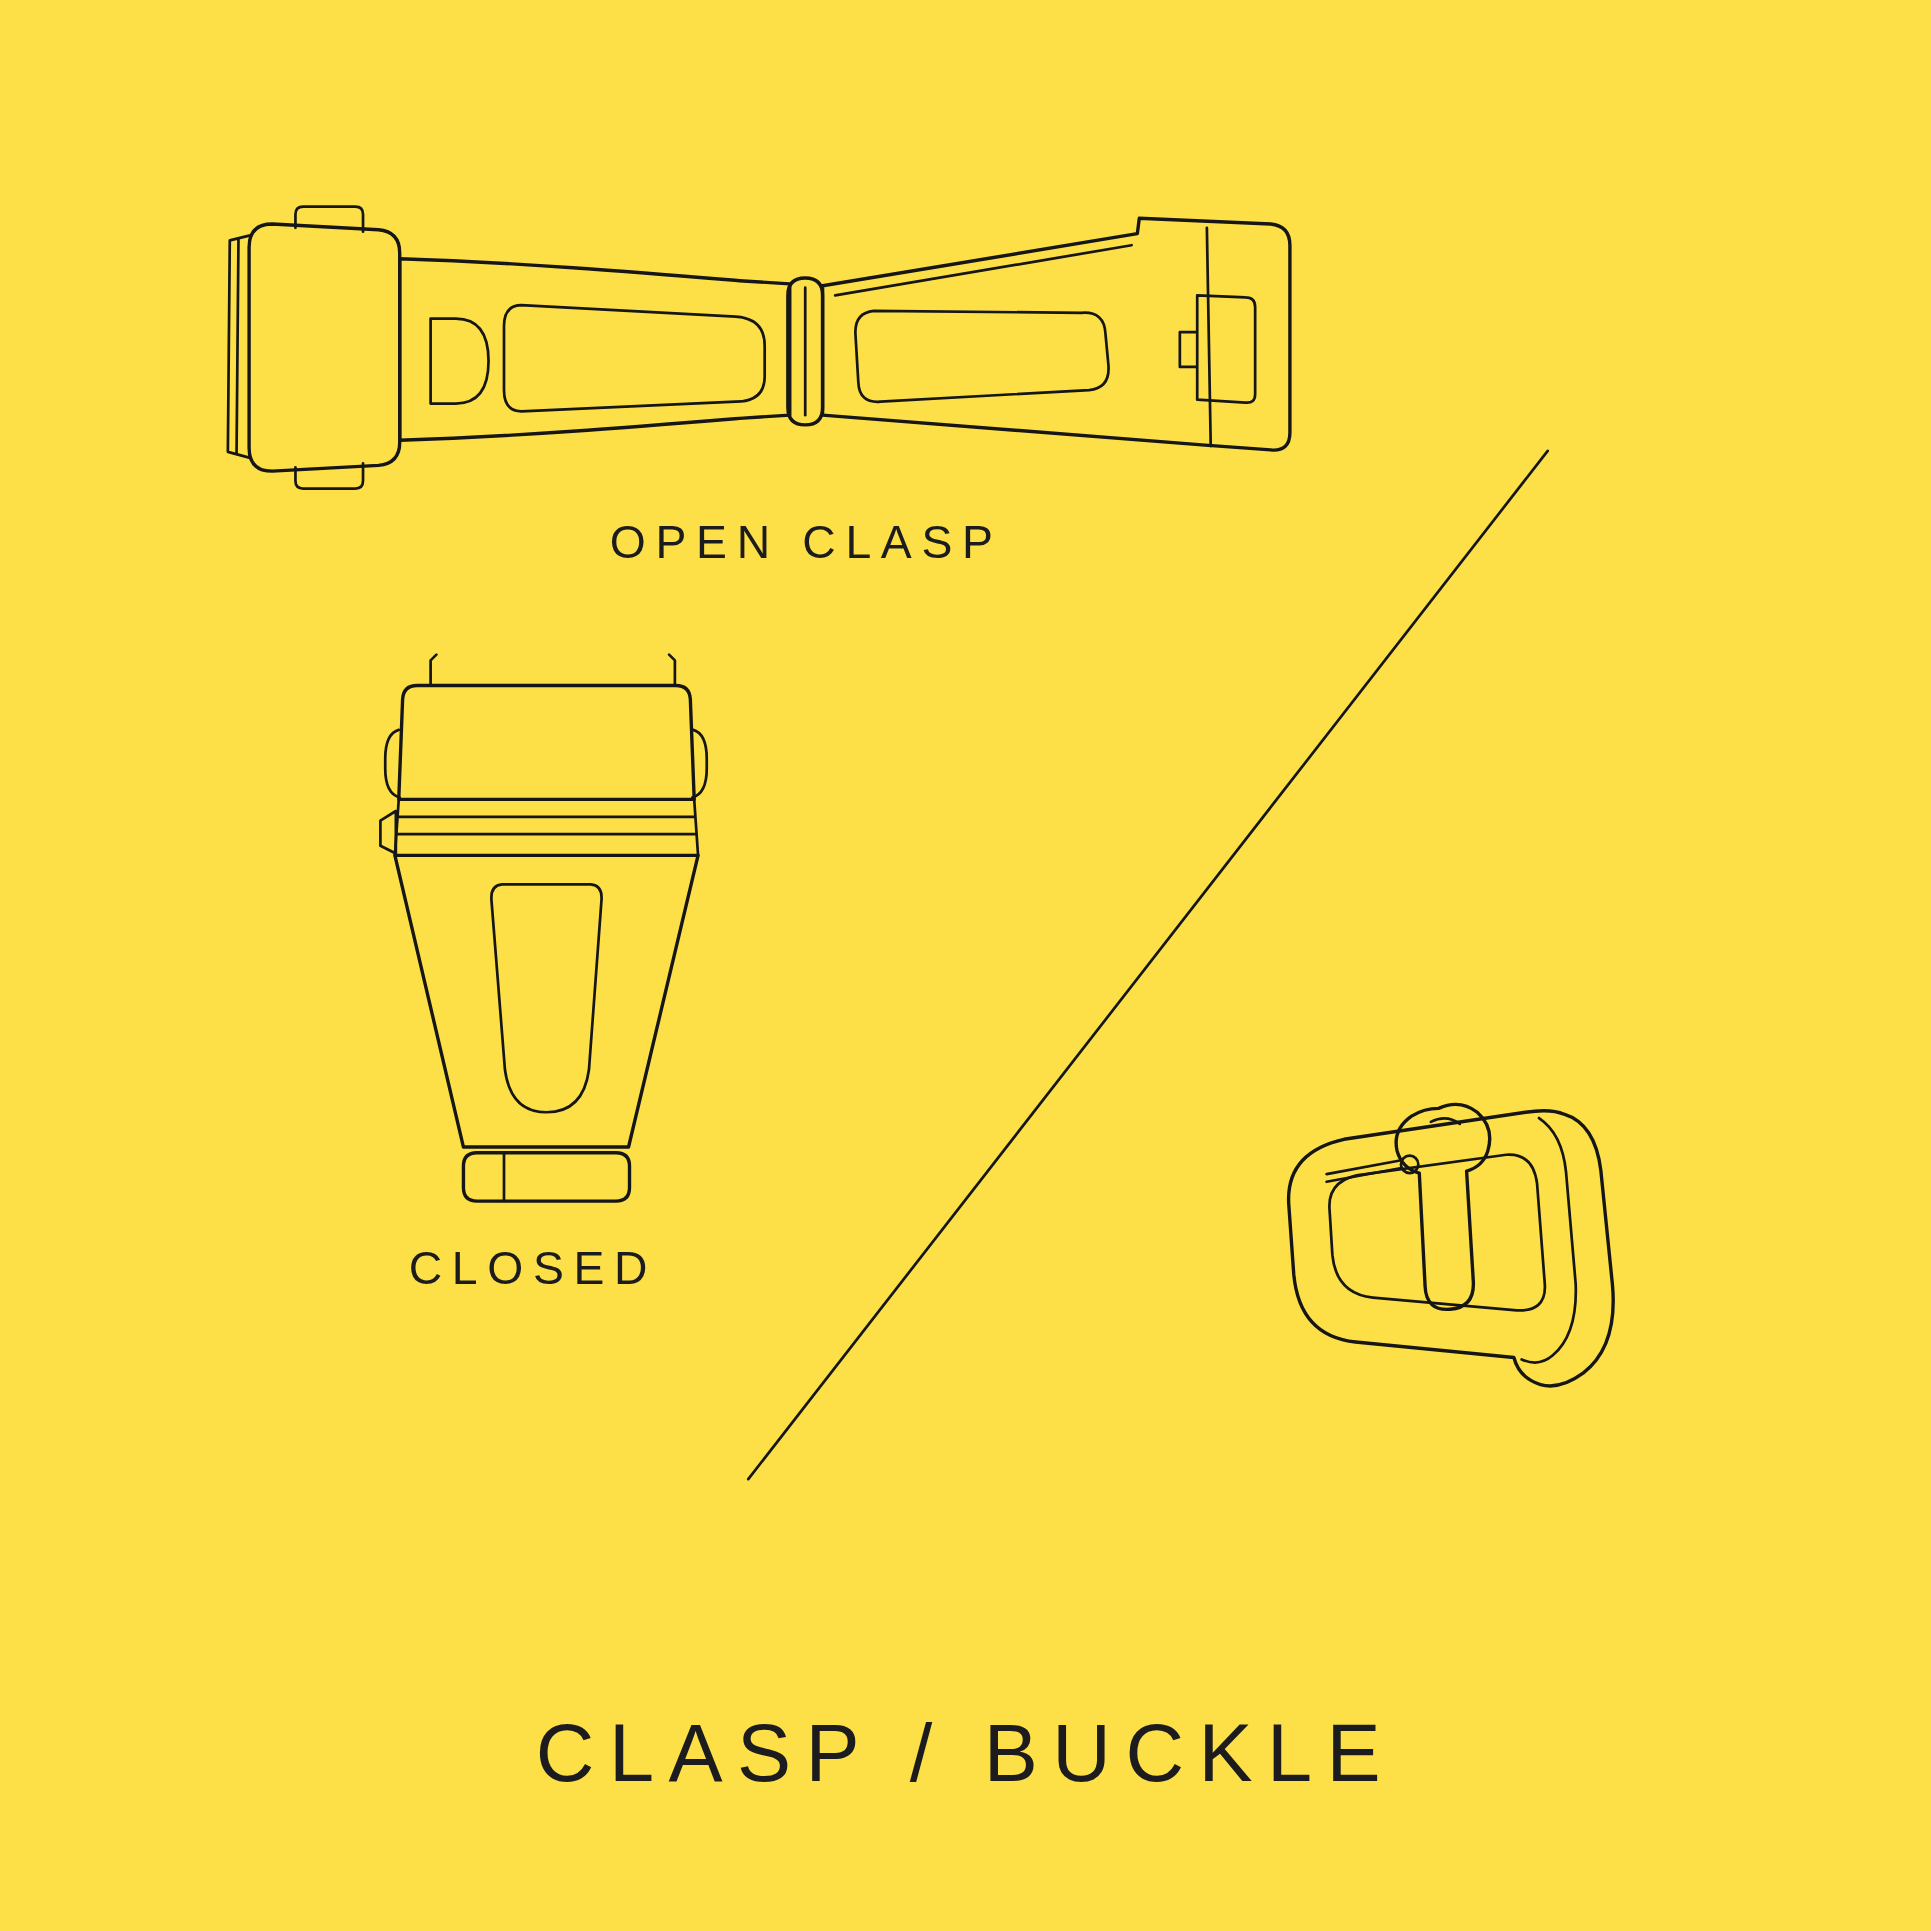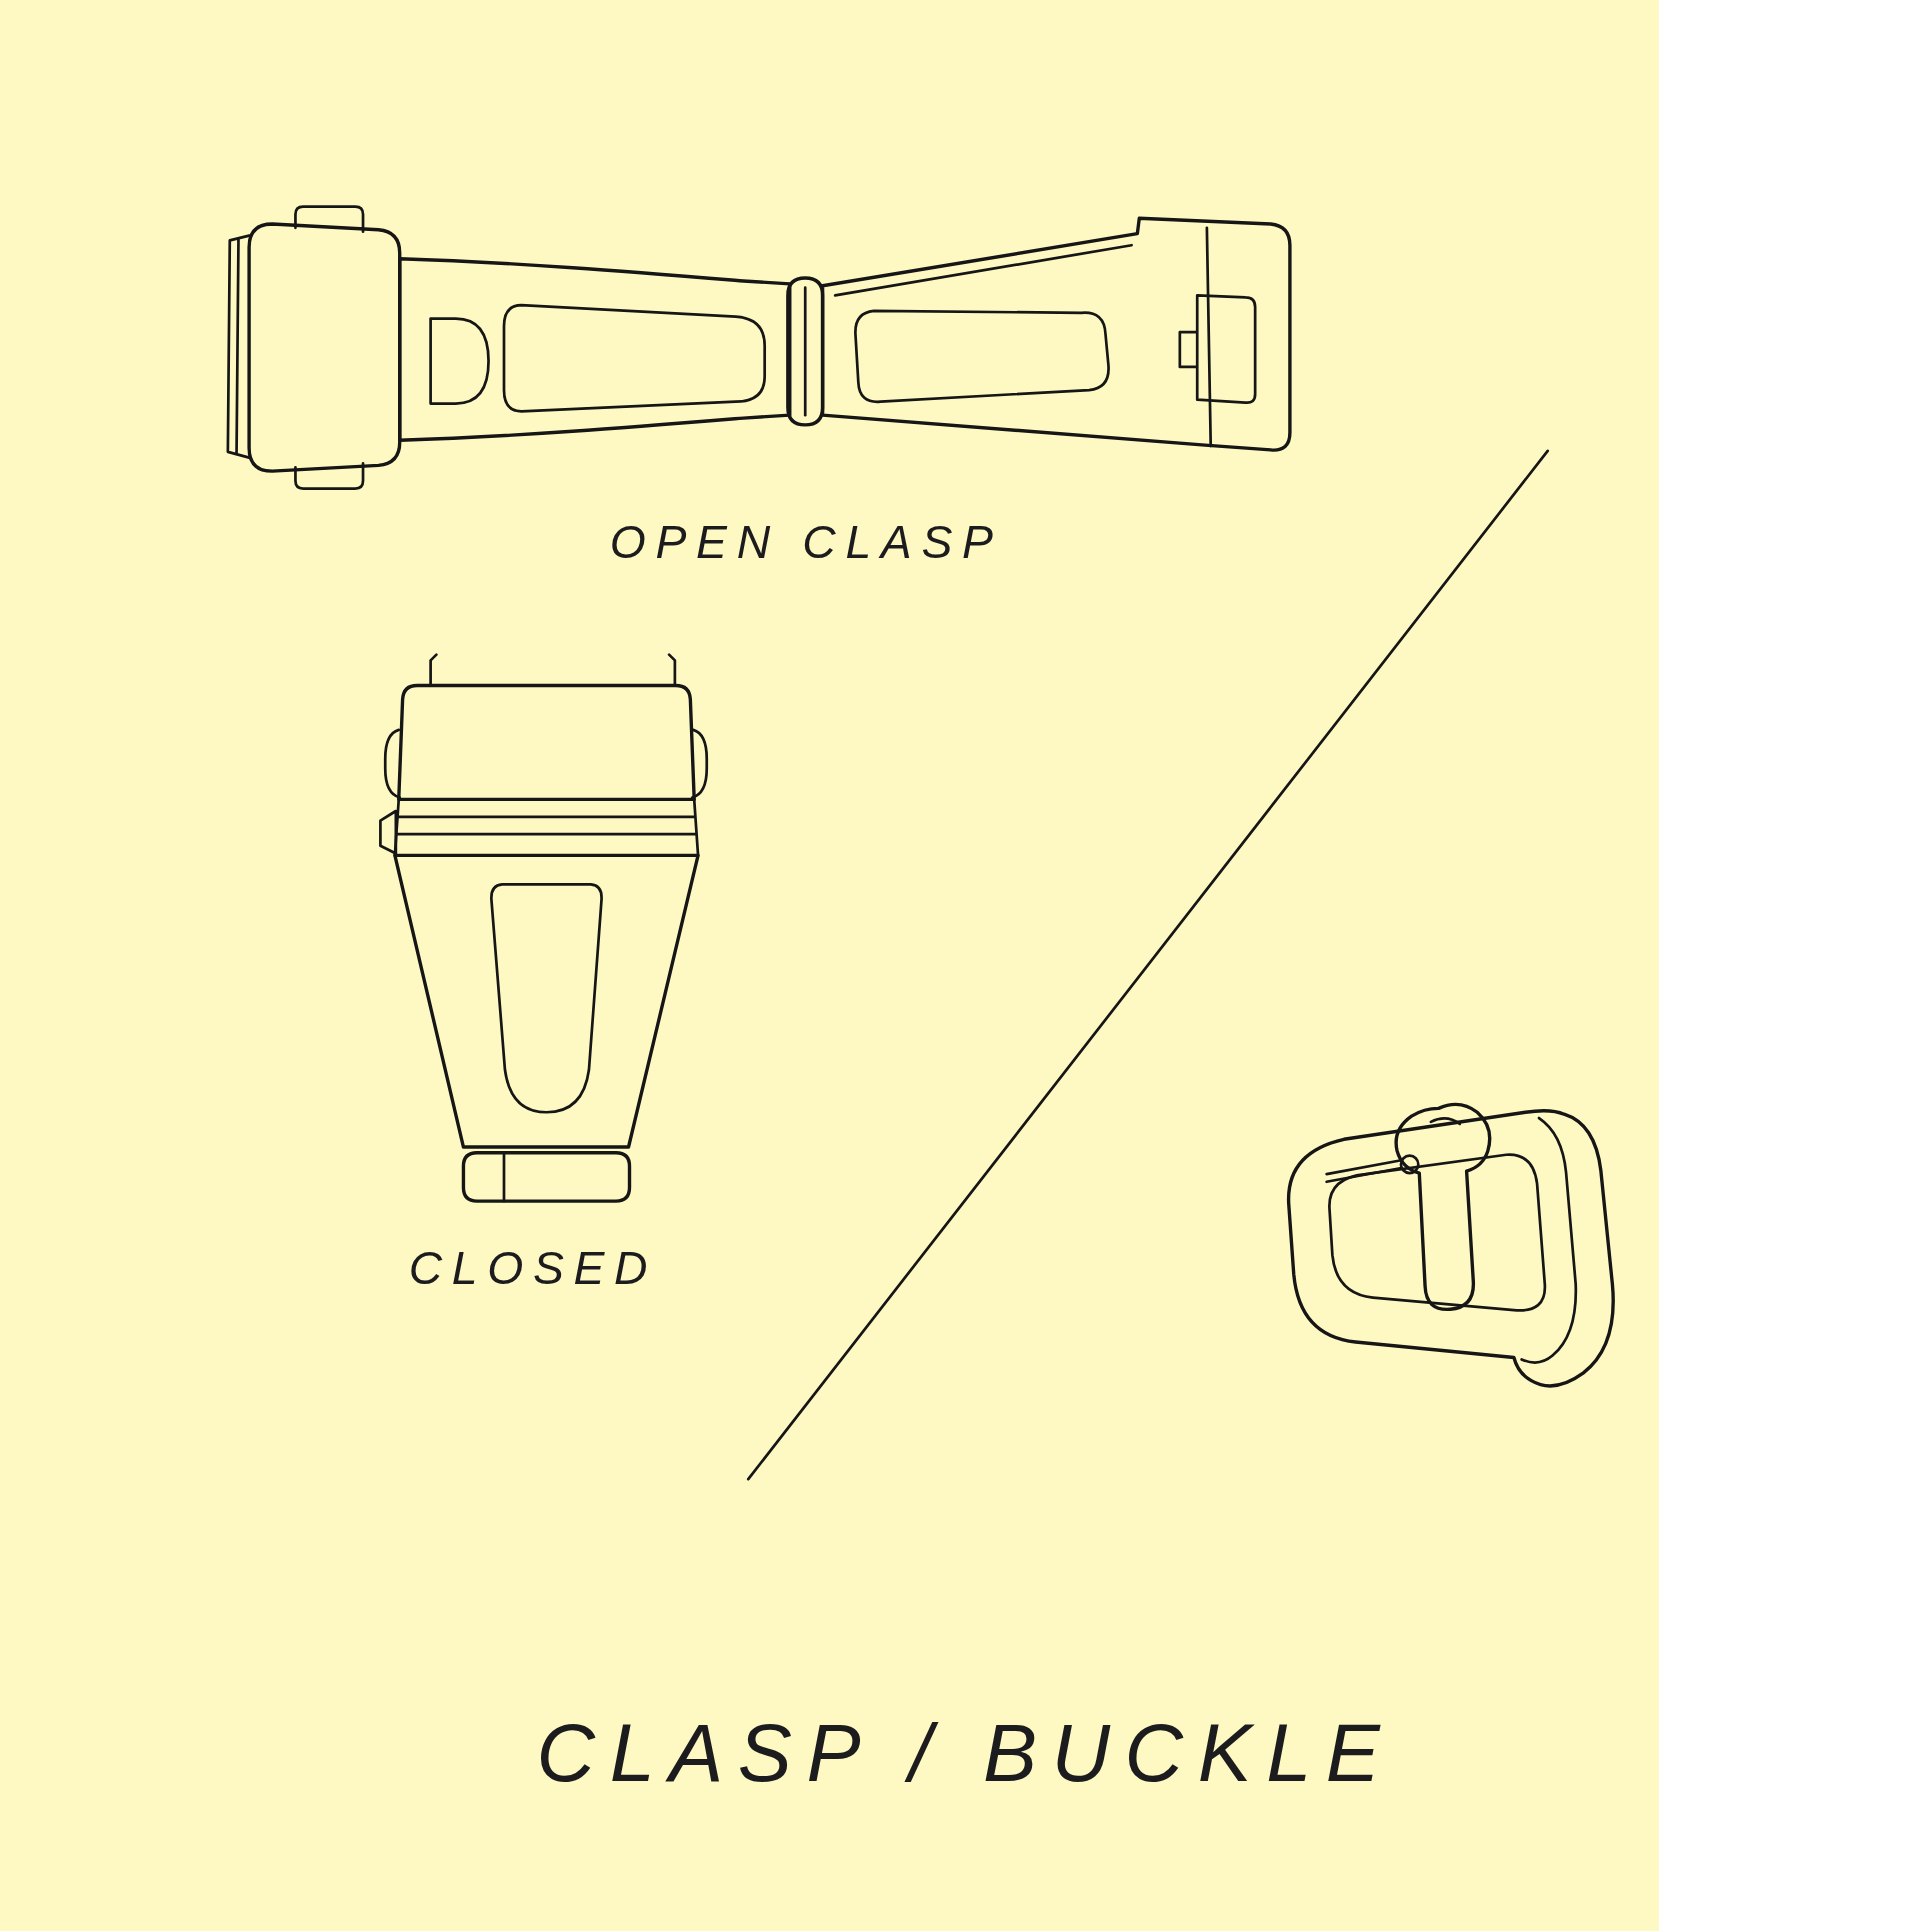--- a/index.html
+++ b/index.html
@@ -5,25 +5,24 @@
   html, body {
     margin: 0;
     padding: 0;
     background: #ffffff;
     width: 1931px;
     height: 1931px;
     font-family: "Liberation Sans", "DejaVu Sans", sans-serif;
   }
   .canvas {
     position: relative;
-    width: 1659px;
+    width: 1931px;
     height: 1931px;
-    background: #fef9c3;
+    background: #fde047;
     overflow: hidden;
-    font-style: italic;
   }
   svg { display: block; }
   .stroke {
     fill: none;
     stroke: #161616;
     stroke-width: 3.5;
     stroke-linecap: round;
     stroke-linejoin: round;
   }
   .stroke-thin {

